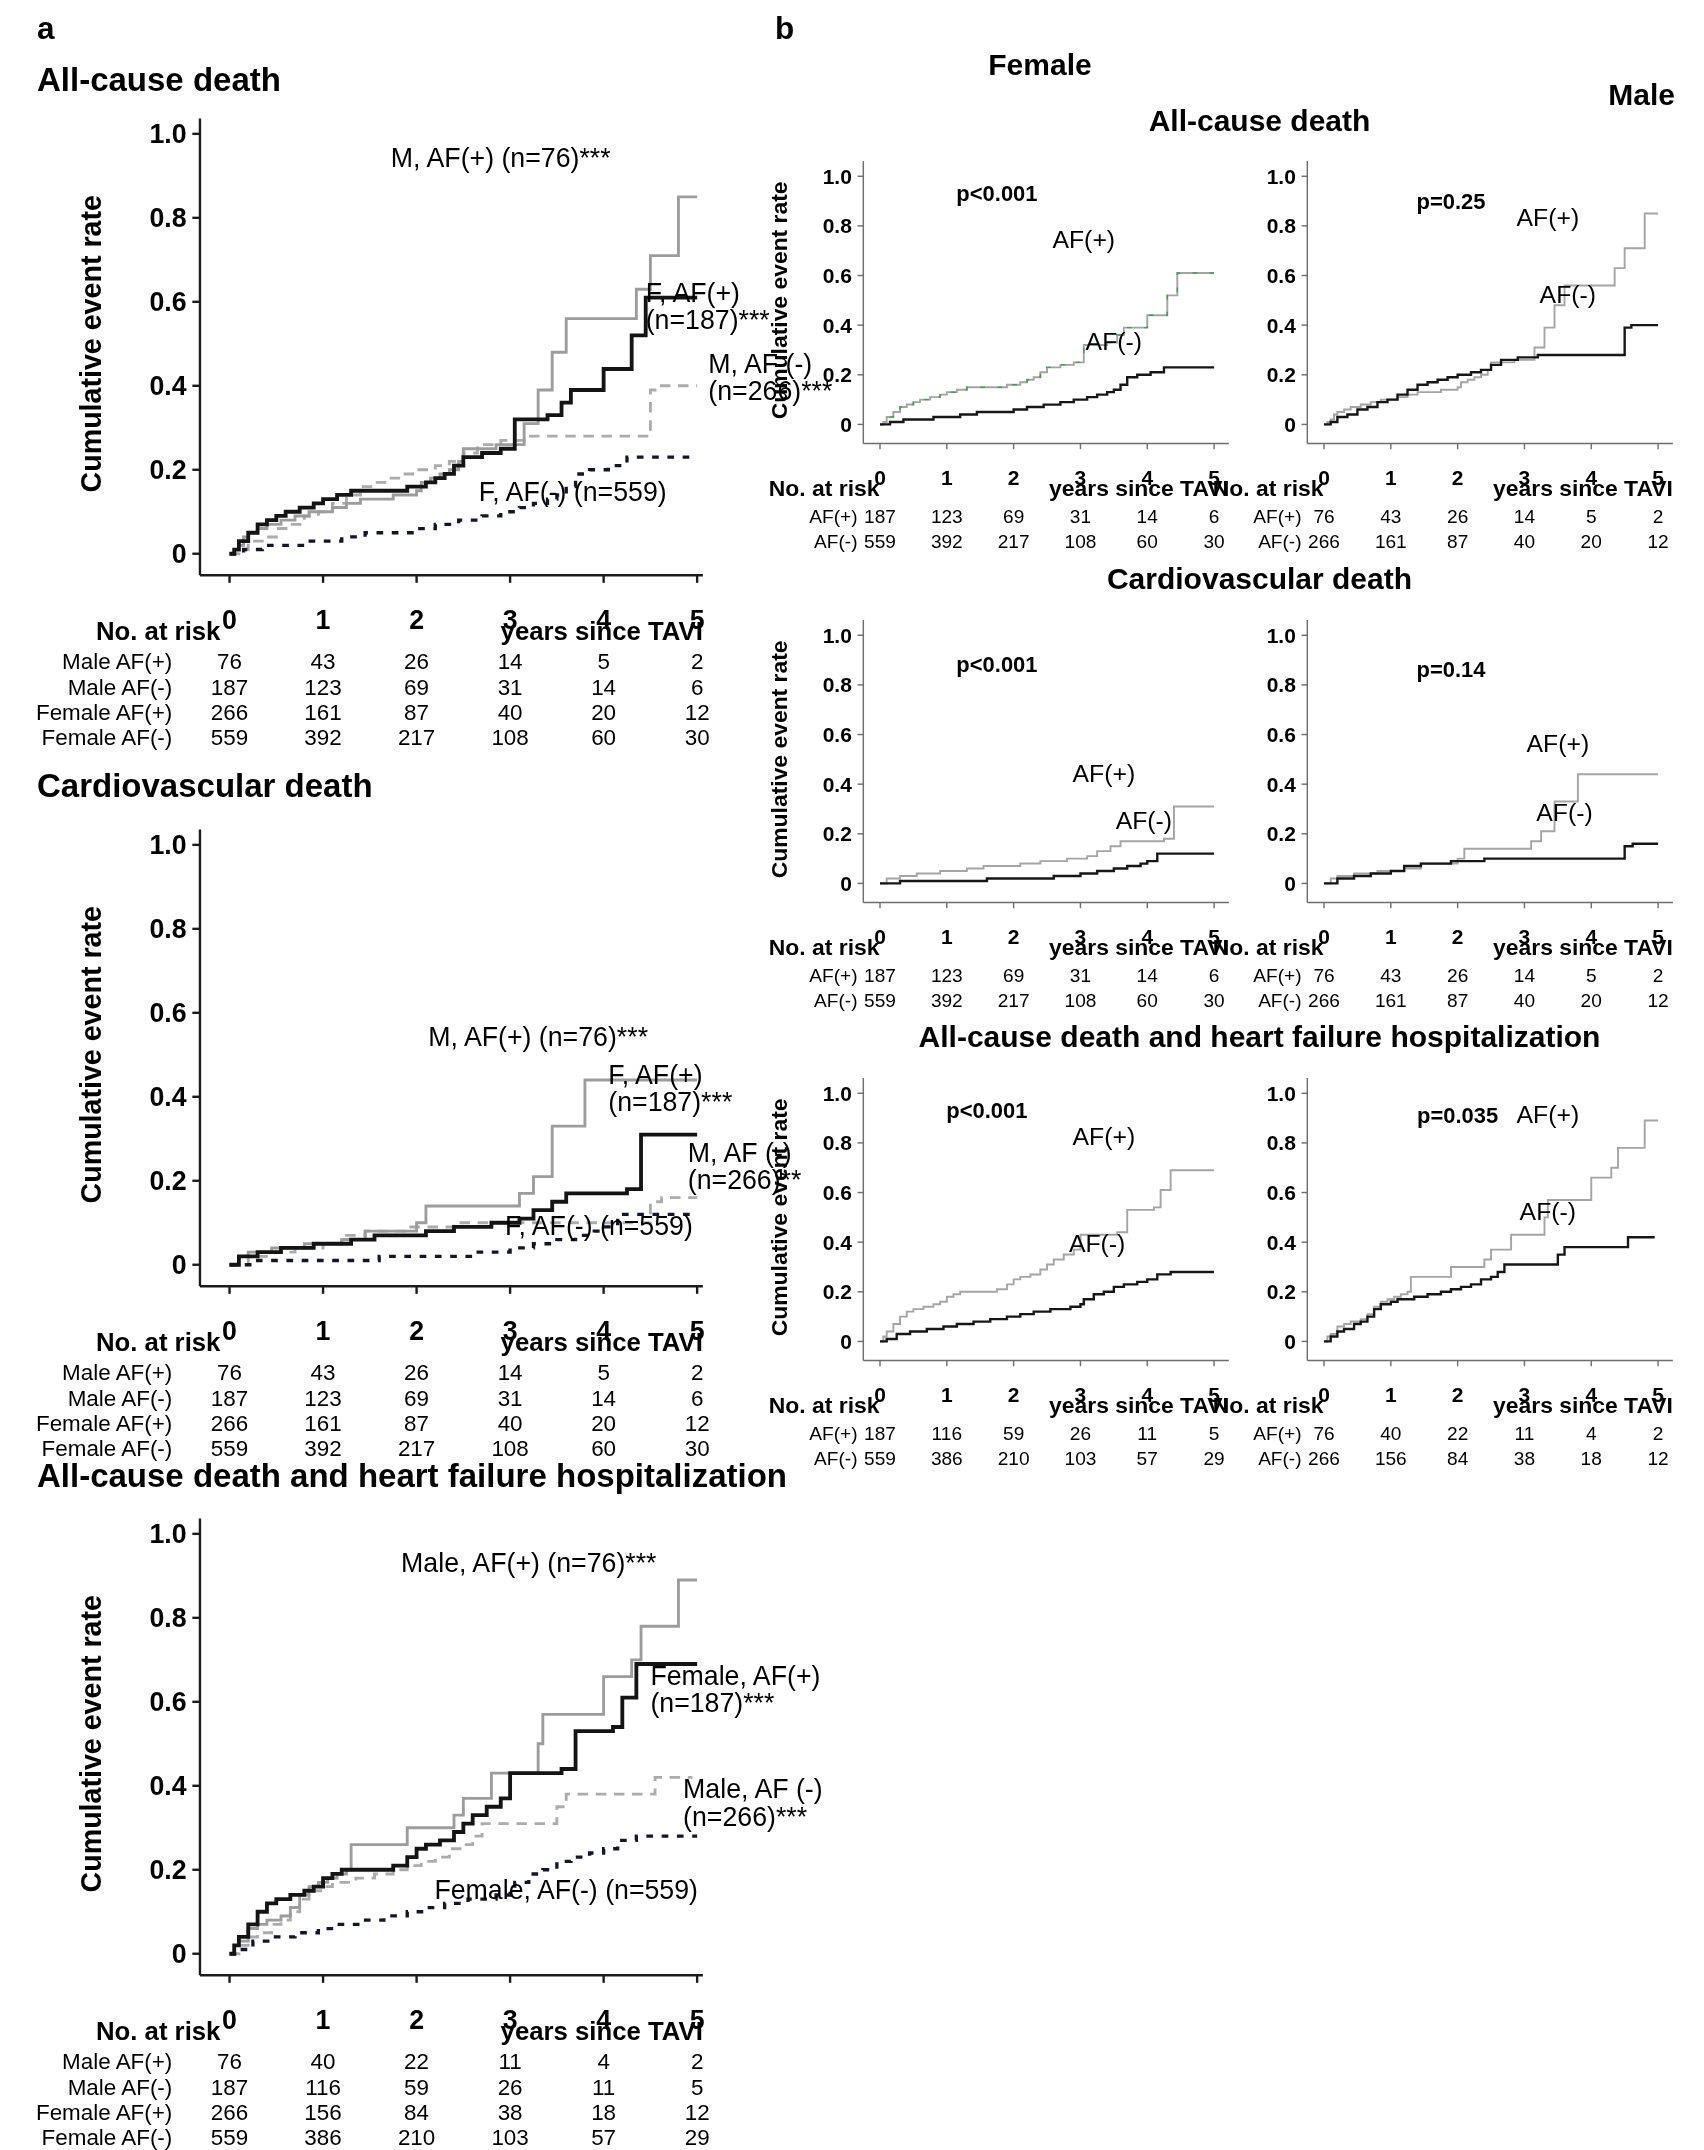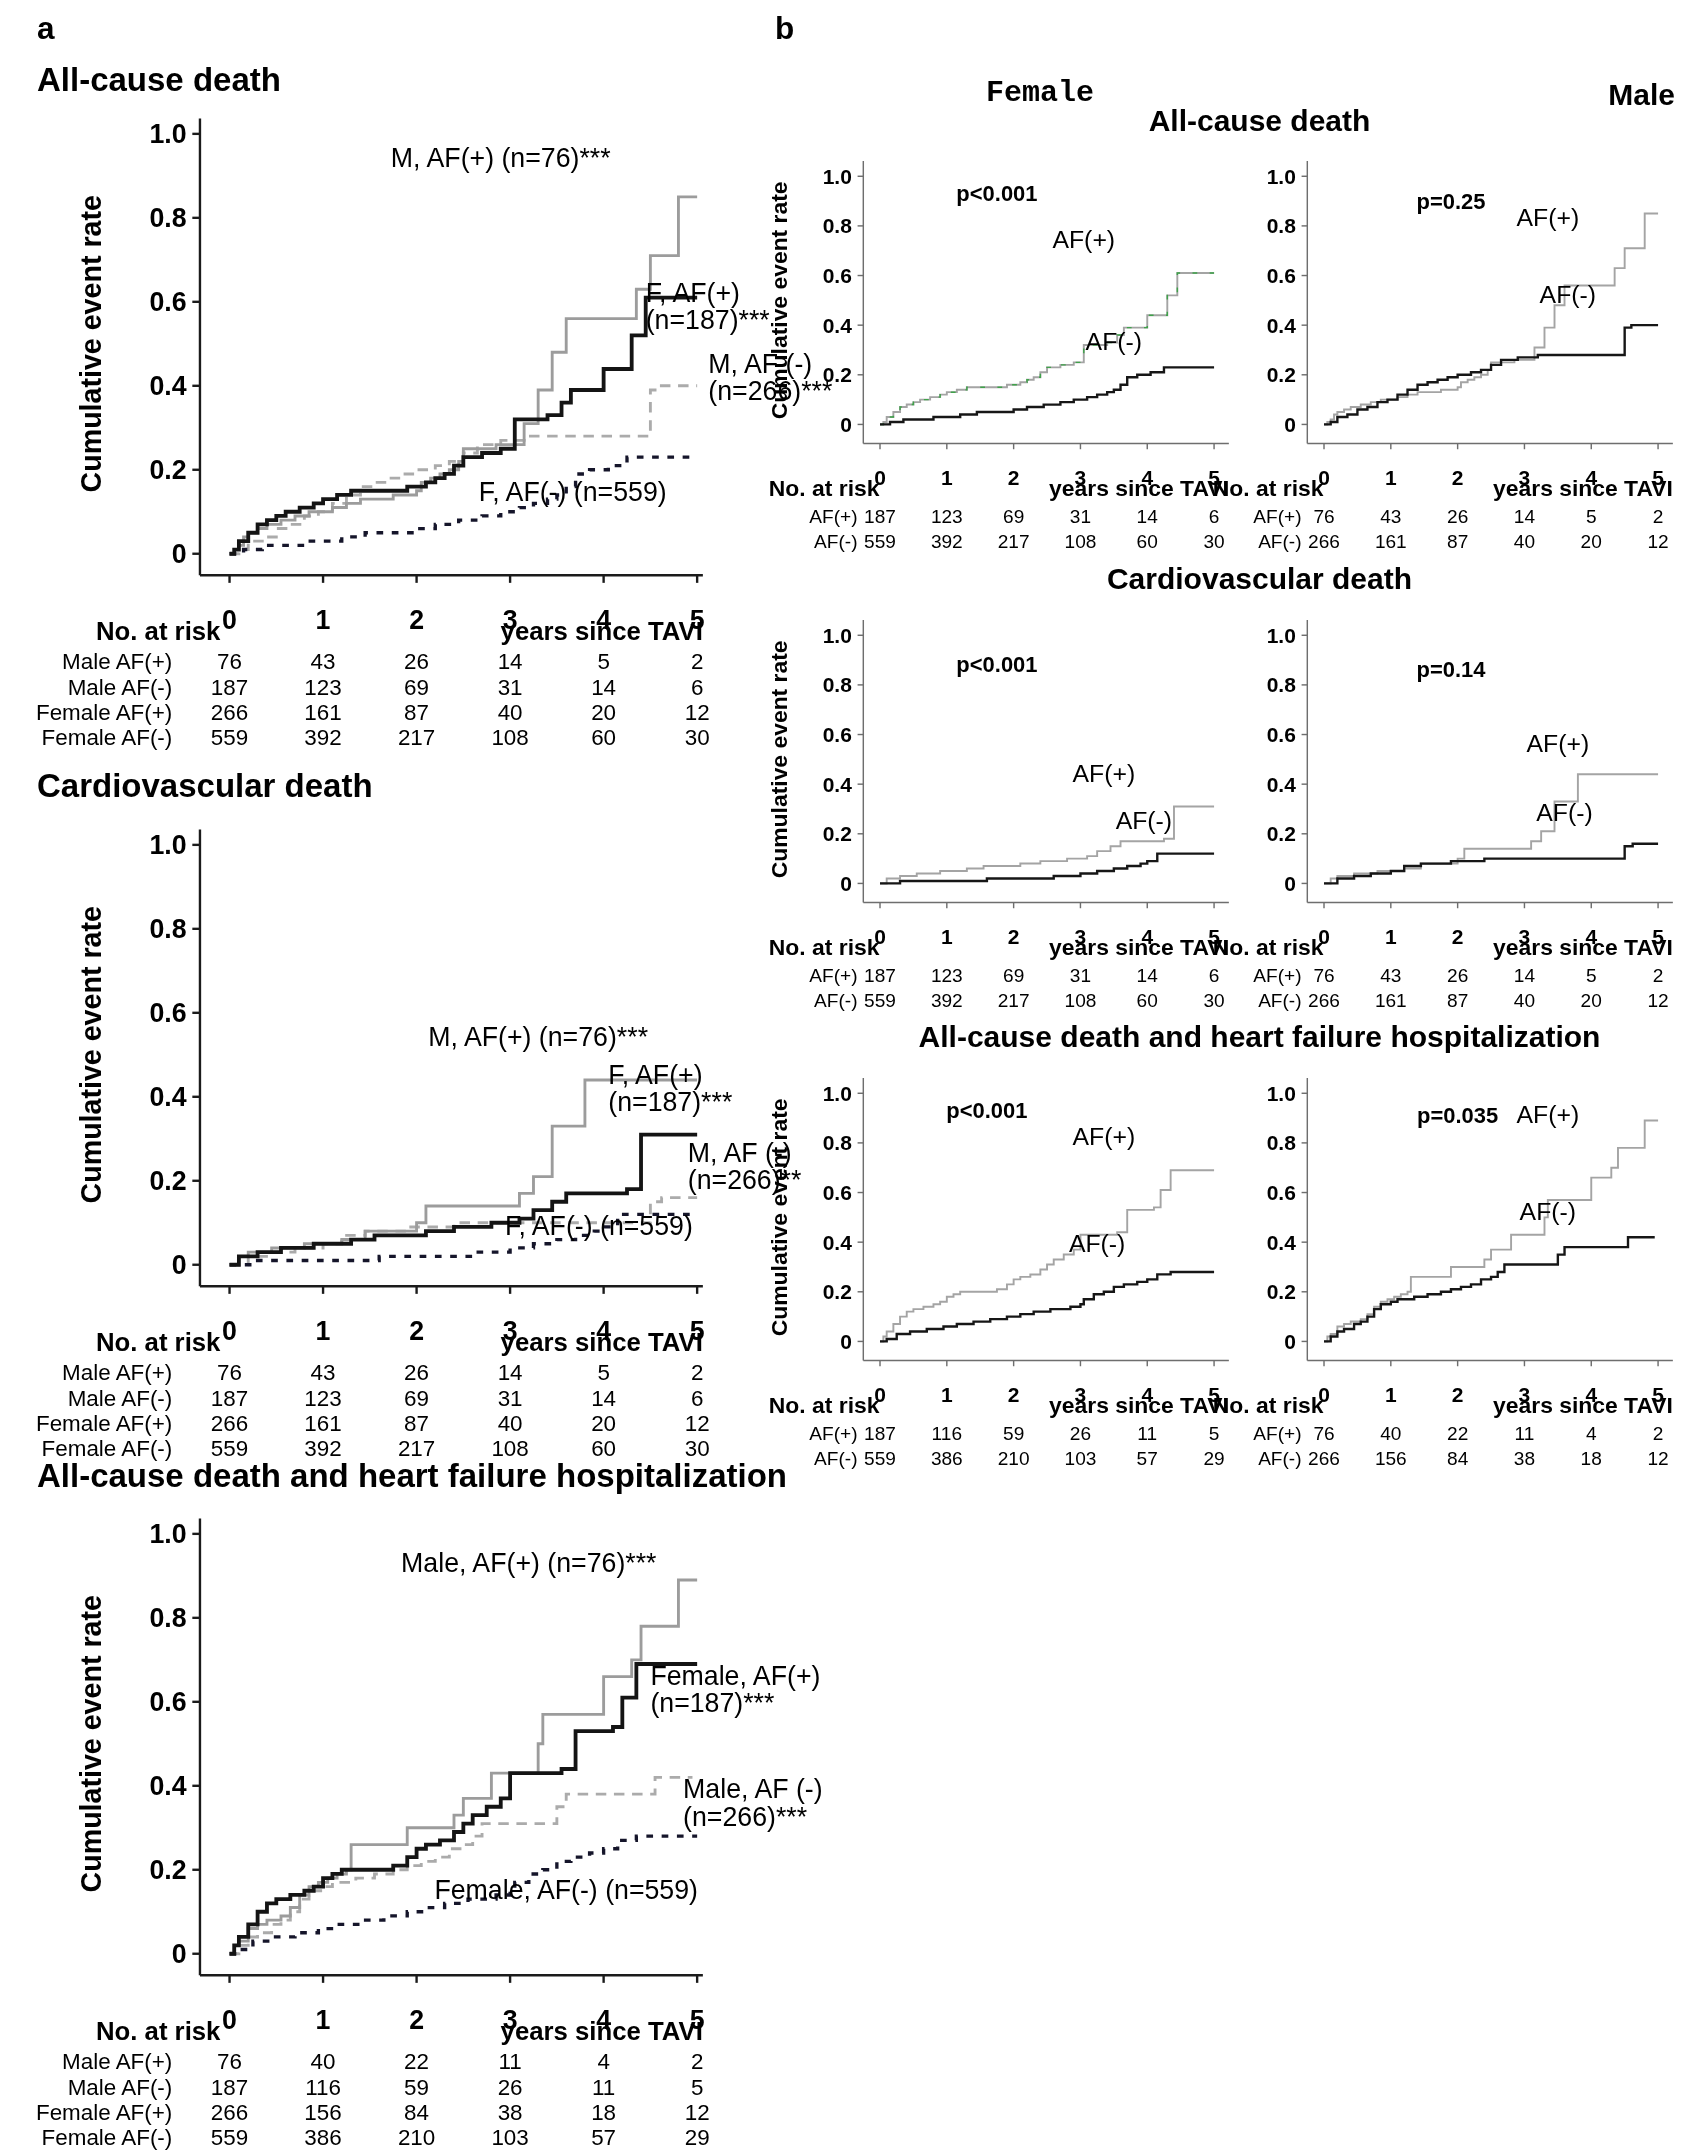--- a/index.html
+++ b/index.html
@@ -235,21 +235,21 @@
       <text x="616" y="1331" text-anchor="middle" font-size="47">386</text>
       <text x="812" y="1331" text-anchor="middle" font-size="47">210</text>
       <text x="1008" y="1331" text-anchor="middle" font-size="47">103</text>
       <text x="1204" y="1331" text-anchor="middle" font-size="47">57</text>
       <text x="1400" y="1331" text-anchor="middle" font-size="47">29</text>
     </svg>
   </div>
 
 <div class="abs panel-letter" style="left:775px;top:13.4px;">b</div>
 
-<div class="abs b-col-header" style="left:849px;top:78px;width:382px;font-family:Liberation Mono, monospace;">Female</div>
+<div class="abs b-col-header" style="left:849px;top:50px;width:382px;">Female</div>
 <div class="abs b-col-header" style="left:1293px;top:80px;width:382px;text-align:right;">Male</div>
 
 <div class="abs b-row-title" style="left:806px;top:106px;width:907px;">All-cause death</div>
 <div class="plot" style="left:744px;top:157px;width:482px;height:406px;">
     <svg width="482" height="406" viewBox="0 0 1010 850">
       <line x1="250" y1="8" x2="250" y2="600" stroke="#6e6e6e" stroke-width="3"></line>
       <line x1="250" y1="600" x2="1016" y2="600" stroke="#6e6e6e" stroke-width="3"></line>
       <line x1="238" y1="560" x2="250" y2="560" stroke="#6e6e6e" stroke-width="3"></line>
       <text x="226" y="575.4" text-anchor="end" font-size="44" font-weight="bold">0</text>
       <line x1="238" y1="456" x2="250" y2="456" stroke="#6e6e6e" stroke-width="3"></line>

